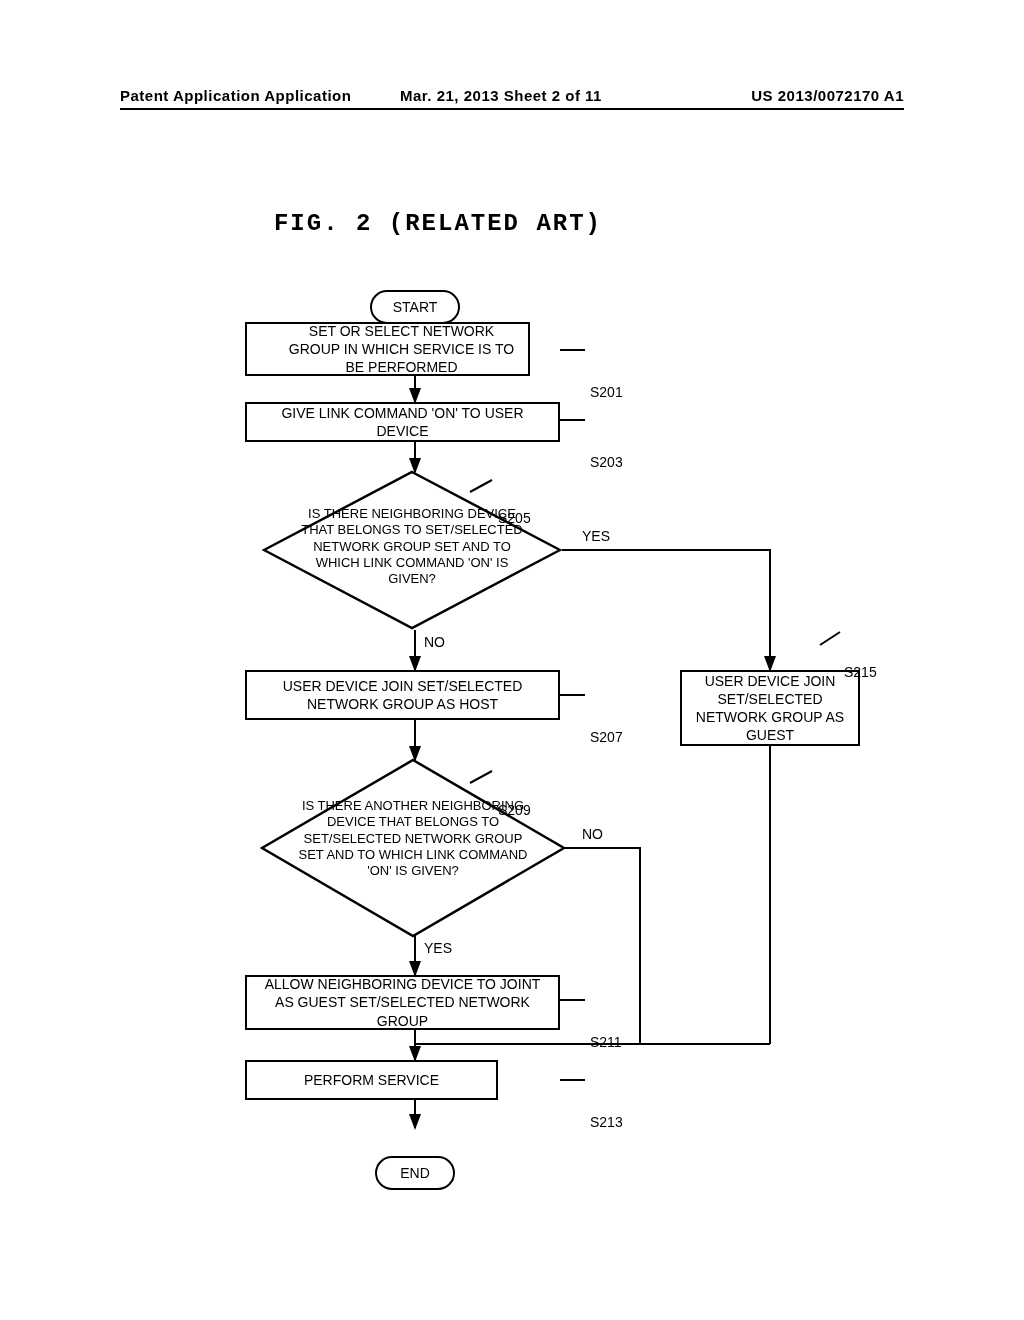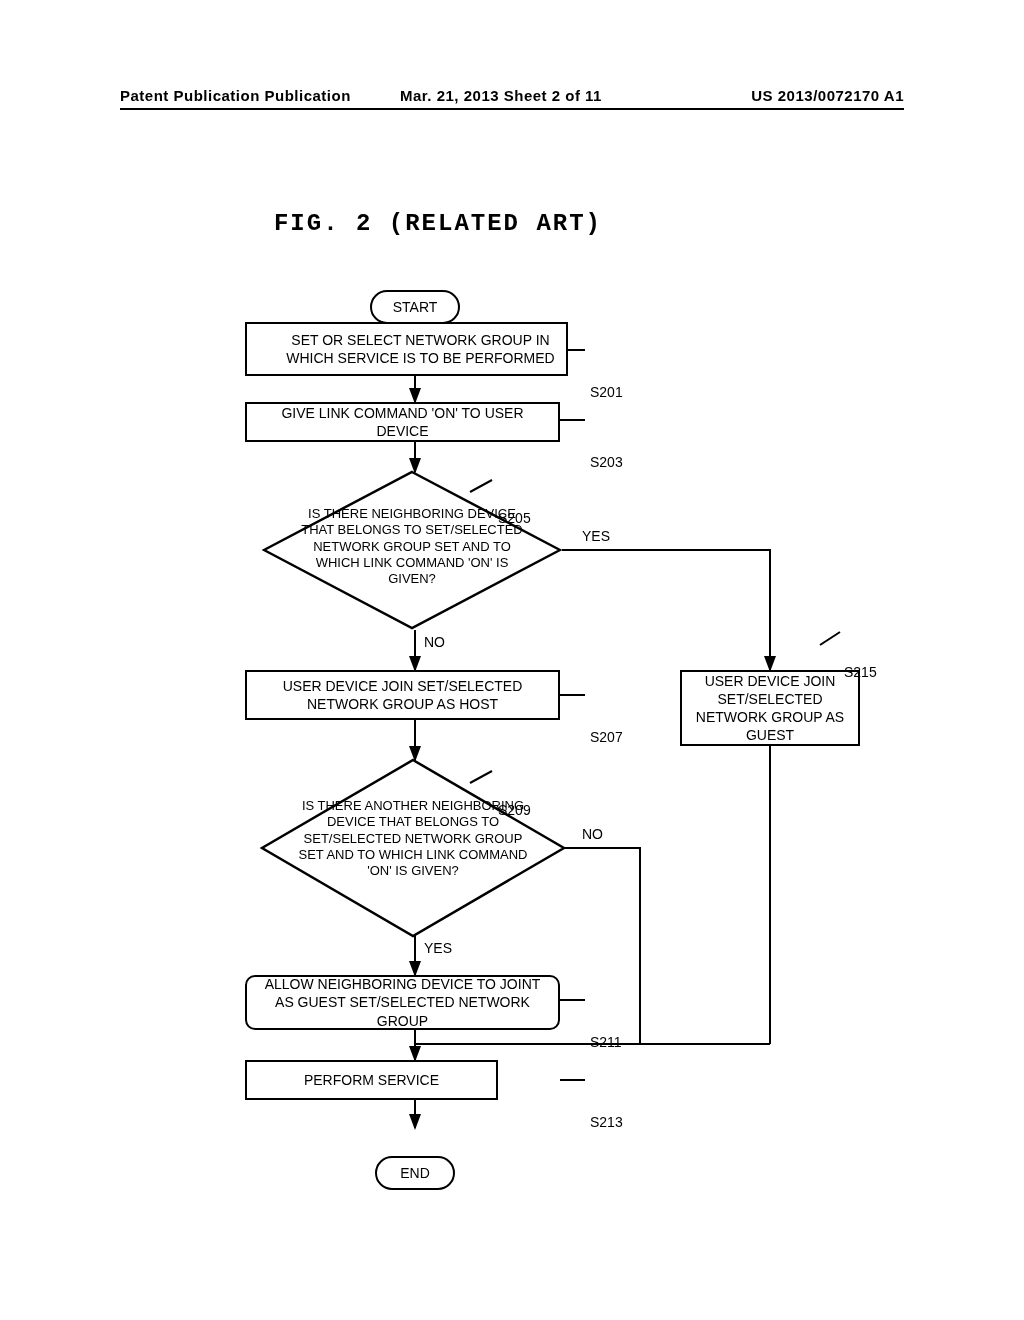--- a/index.html
+++ b/index.html
@@ -85,21 +85,21 @@
     height: 1320px;
     pointer-events: none;
   }
 </style>
 </head>
 <body>
 
 <div class="page">
 
   <div class="header">
-    <span class="left">Patent Publication Publication</span>
+    <span class="left">Patent Application Application</span>
     <span class="mid">Mar. 21, 2013  Sheet 2 of 11</span>
     <span class="right">US 2013/0072170 A1</span>
   </div>
 
   <div class="figtitle">FIG. 2 (RELATED ART)</div>
 
   <svg class="lines" viewBox="0 0 1024 1320">
     <defs>
       <marker id="arrow" markerWidth="10" markerHeight="10" refX="7" refY="3" orient="auto" markerUnits="strokeWidth">
         <path d="M0,0 L8,3 L0,6 Z" fill="#000"></path>
@@ -137,21 +137,21 @@
       <line x1="560" y1="695" x2="585" y2="695"></line>
       <line x1="470" y1="783" x2="492" y2="771"></line>
       <line x1="560" y1="1000" x2="585" y2="1000"></line>
       <line x1="560" y1="1080" x2="585" y2="1080"></line>
       <line x1="820" y1="645" x2="840" y2="632"></line>
     </g>
   </svg>
 
   <div class="node terminator" style="left:370px; top:262px; width:90px; height:34px;">START</div>
 
-  <div class="node process" style="left:245px; top:322px; width:323px; height:54px;padding-left:36px;">SET OR SELECT NETWORK GROUP IN WHICH SERVICE IS TO BE PERFORMED</div>
+  <div class="node process" style="left:245px; top:322px; width:285px; height:54px;padding-left:36px;">SET OR SELECT NETWORK GROUP IN WHICH SERVICE IS TO BE PERFORMED</div>
   <div class="label" style="left:590px; top:342px;">S201</div>
 
   <div class="node process" style="left:245px; top:402px; width:315px; height:40px;">GIVE LINK COMMAND 'ON' TO USER DEVICE</div>
   <div class="label" style="left:590px; top:412px;">S203</div>
 
   <div class="diamond-wrap" style="left:262px; top:470px; width:300px; height:160px;">
     <svg width="300" height="160" viewBox="0 0 300 160">
       <polygon points="150,2 298,80 150,158 2,80" fill="#fff" stroke="#000" stroke-width="2.5"></polygon>
     </svg>
     <div class="diamond-text" style="left:30px; top:36px; width:240px;">IS THERE NEIGHBORING DEVICE THAT BELONGS TO SET/SELECTED NETWORK GROUP SET AND TO WHICH LINK COMMAND 'ON' IS GIVEN?</div>
@@ -169,21 +169,21 @@
   <div class="diamond-wrap" style="left:260px; top:758px; width:306px; height:180px;">
     <svg width="306" height="180" viewBox="0 0 306 180">
       <polygon points="153,2 304,90 153,178 2,90" fill="#fff" stroke="#000" stroke-width="2.5"></polygon>
     </svg>
     <div class="diamond-text" style="left:34px; top:40px; width:238px;">IS THERE ANOTHER NEIGHBORING DEVICE THAT BELONGS TO SET/SELECTED NETWORK GROUP SET AND TO WHICH LINK COMMAND 'ON' IS GIVEN?</div>
   </div>
   <div class="label" style="left:498px; top:760px;">S209</div>
   <div class="edgelabel" style="left:424px; top:940px;">YES</div>
   <div class="edgelabel" style="left:582px; top:826px;">NO</div>
 
-  <div class="node process" style="left:245px; top:975px; width:315px; height:55px;border-radius:10px;">ALLOW NEIGHBORING DEVICE TO JOINT AS GUEST SET/SELECTED NETWORK GROUP</div>
+  <div class="node process" style="left:245px; top:975px; width:315px; height:55px;">ALLOW NEIGHBORING DEVICE TO JOINT AS GUEST SET/SELECTED NETWORK GROUP</div>
   <div class="label" style="left:590px; top:992px;text-align:center;">S211</div>
 
   <div class="node process" style="left:245px; top:1060px; width:253px; height:40px;">PERFORM SERVICE</div>
   <div class="label" style="left:590px; top:1072px;">S213</div>
 
   <div class="node terminator" style="left:375px; top:1128px; width:80px; height:34px;">END</div>
 
 </div>
 
 </body></html>

